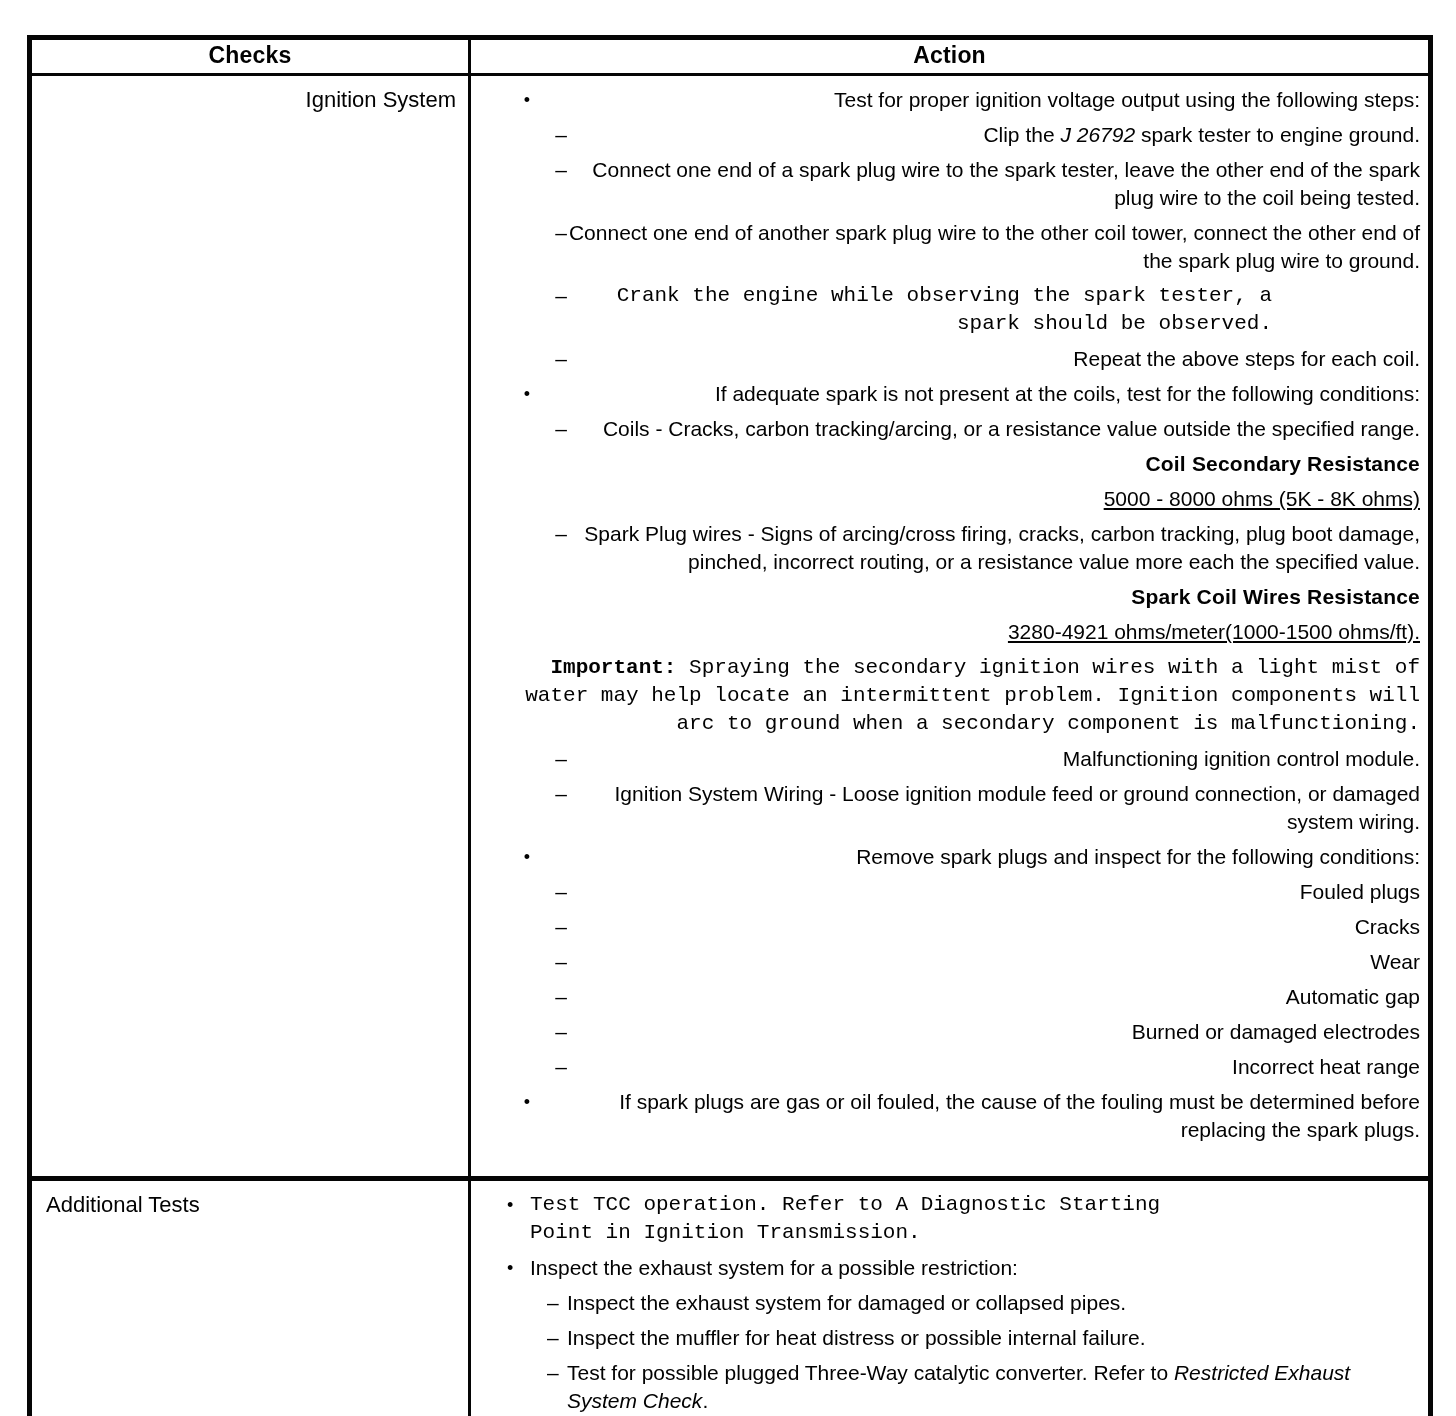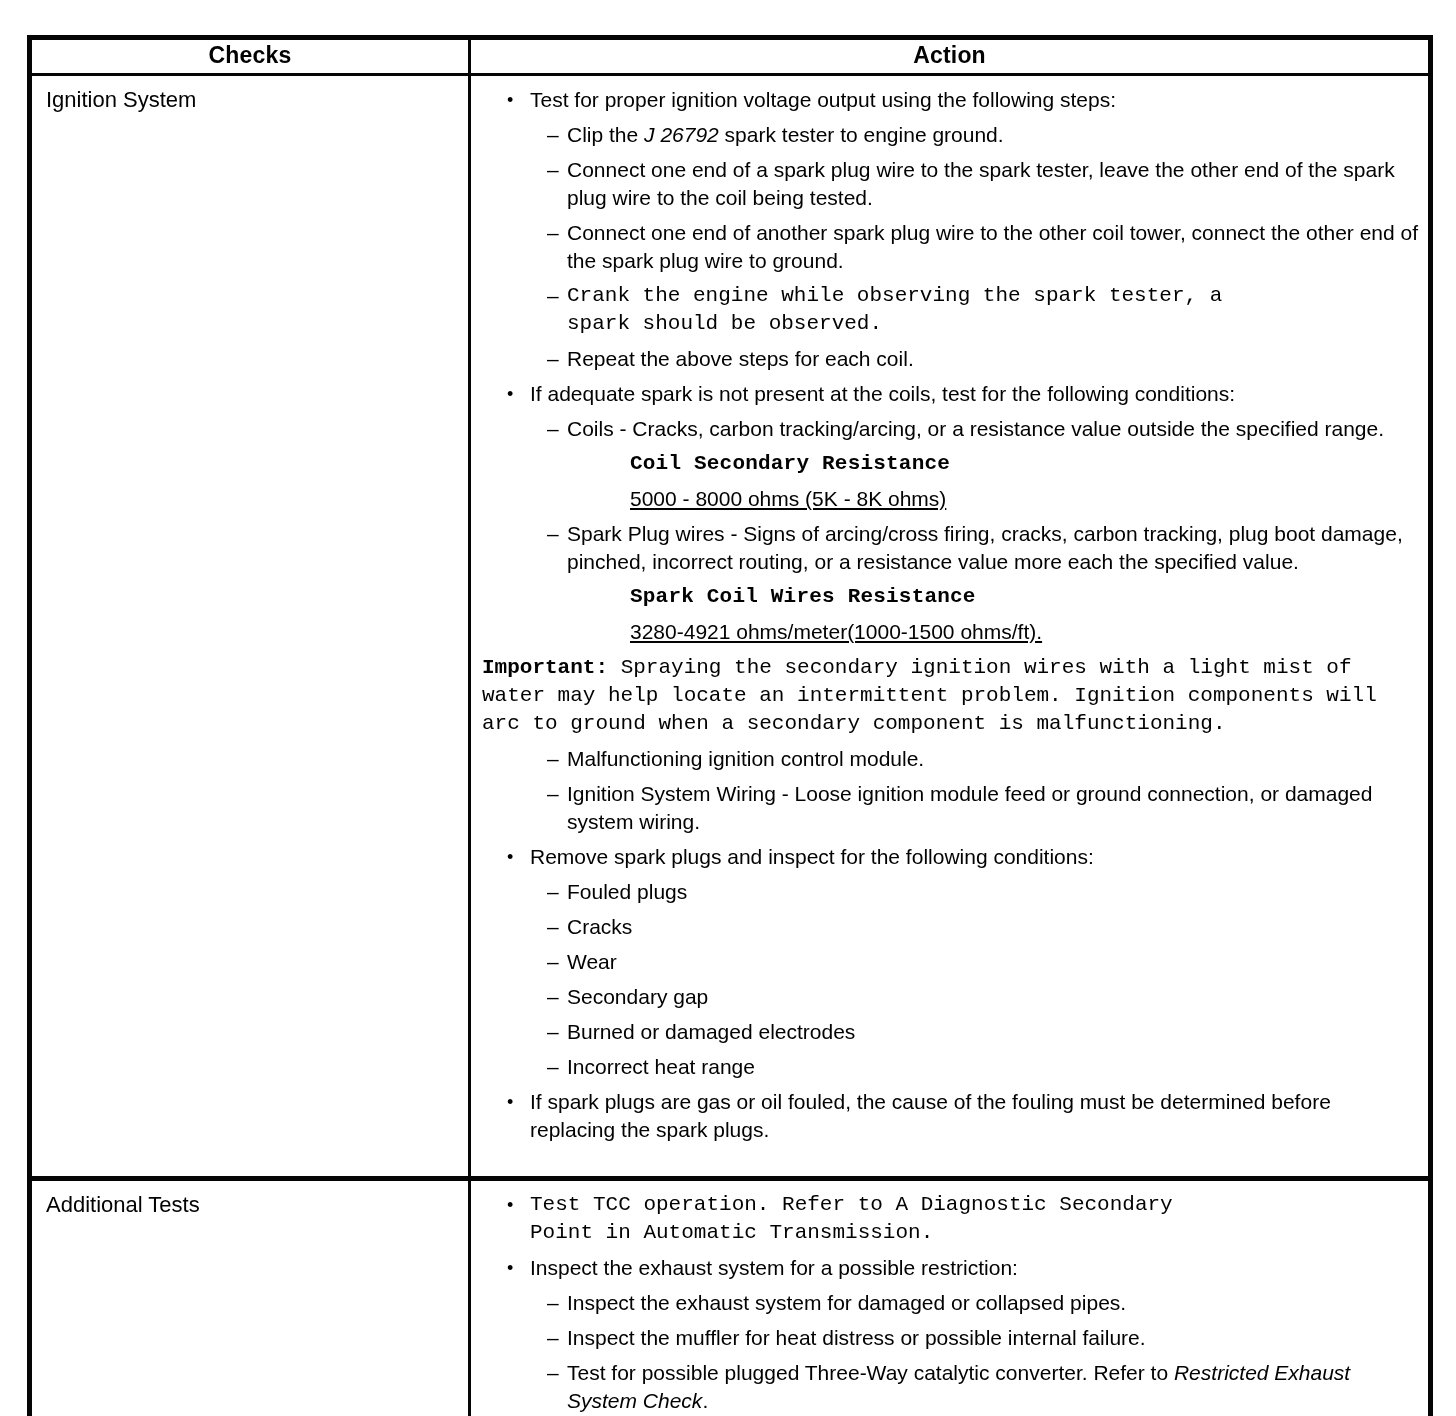--- a/index.html
+++ b/index.html
@@ -29,37 +29,37 @@
     font-size: 23px;
     font-weight: bold;
     text-align: center;
     vertical-align: middle;
     padding: 0 0 2px 0;
     border-bottom-width: 4px;
     letter-spacing: 0.2px;
   }
 
   td { vertical-align: top; }
-  tr.body-row-0 { height: 1104px; }
+  tr.body-row-0 { height: 1104px; text-align: right; }
   tr.body-row-0 > td { border-bottom-width: 5px; }
   tr.body-row-1 { height: 228px; }
 
   .check-cell { padding: 10px 12px 0 14px; font-size: 22px; line-height: 27px; }
   .action-cell { padding: 9px 8px 6px 10px; font-size: 21px; line-height: 28px; }
 
   .item { margin-top: 7px; display: flex; align-items: flex-start; }
   .action-cell .item:first-child { margin-top: 1px; }
   .item .marker { flex: 0 0 auto; }
   .item .item-text { flex: 1 1 auto; min-width: 0; }
 
   .item.bullet { padding-left: 26px; }
   .item.bullet .marker { width: 23px; font-size: 18px; }
   .item.dash { padding-left: 66px; }
   .item.dash .marker { width: 20px; }
-  .item.spec-title { padding-left: 149px; font-weight: bold; letter-spacing: 0.2px; font-family: Liberation Mono, monospace; }
+  .item.spec-title { padding-left: 149px; font-weight: bold; letter-spacing: 0.2px; }
   .item.spec-value { padding-left: 149px; text-decoration: underline; }
   .item.note { display: block; padding-left: 1px; margin-top: 8px; font-family: Liberation Mono, monospace; }
 
   .bd { font-weight: bold; }
   .it { font-style: italic; }
   .item.narrow .item-text { max-width: 705px; font-family: Liberation Mono, monospace; }
 </style>
 </head>
 <body>
 
@@ -149,21 +149,21 @@
             <div class="item dash">
               <span class="marker">–</span>
               <span class="item-text"><span>Cracks</span></span>
             </div>
             <div class="item dash">
               <span class="marker">–</span>
               <span class="item-text"><span>Wear</span></span>
             </div>
             <div class="item dash">
               <span class="marker">–</span>
-              <span class="item-text"><span>Secondary gap</span></span>
+              <span class="item-text"><span>Automatic gap</span></span>
             </div>
             <div class="item dash">
               <span class="marker">–</span>
               <span class="item-text"><span>Burned or damaged electrodes</span></span>
             </div>
             <div class="item dash">
               <span class="marker">–</span>
               <span class="item-text"><span>Incorrect heat range</span></span>
             </div>
             <div class="item bullet">
@@ -172,21 +172,21 @@
             </div>
           </td>
         </tr>
         <tr class="body-row-1">
           <td class="check-cell">
             <div>Additional Tests</div>
           </td>
           <td class="action-cell">
             <div class="item bullet narrow">
               <span class="marker">•</span>
-              <span class="item-text"><span>Test TCC operation. Refer to A Diagnostic Secondary Point in Automatic Transmission.</span></span>
+              <span class="item-text"><span>Test TCC operation. Refer to A Diagnostic Starting Point in Ignition Transmission.</span></span>
             </div>
             <div class="item bullet">
               <span class="marker">•</span>
               <span class="item-text"><span>Inspect the exhaust system for a possible restriction:</span></span>
             </div>
             <div class="item dash">
               <span class="marker">–</span>
               <span class="item-text"><span>Inspect the exhaust system for damaged or collapsed pipes.</span></span>
             </div>
             <div class="item dash">

